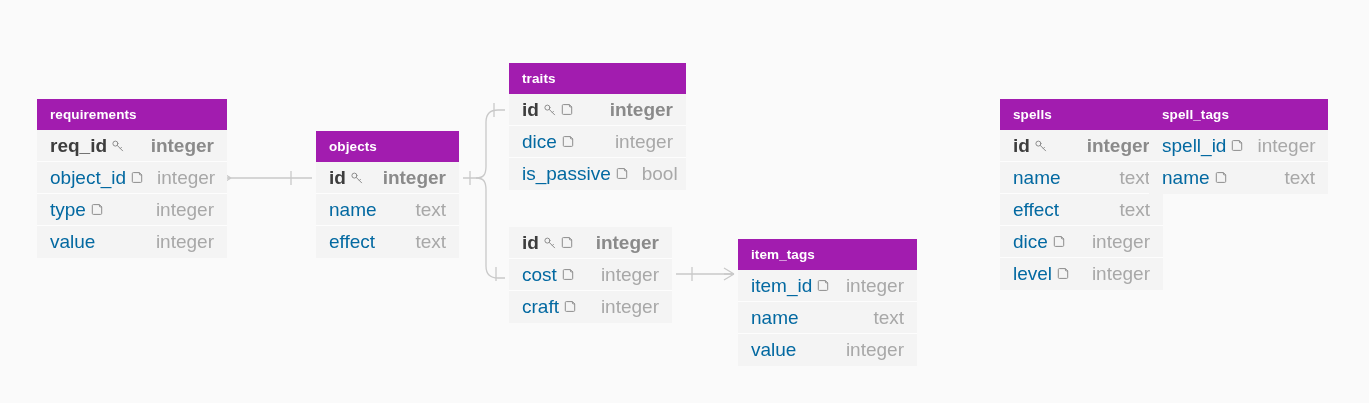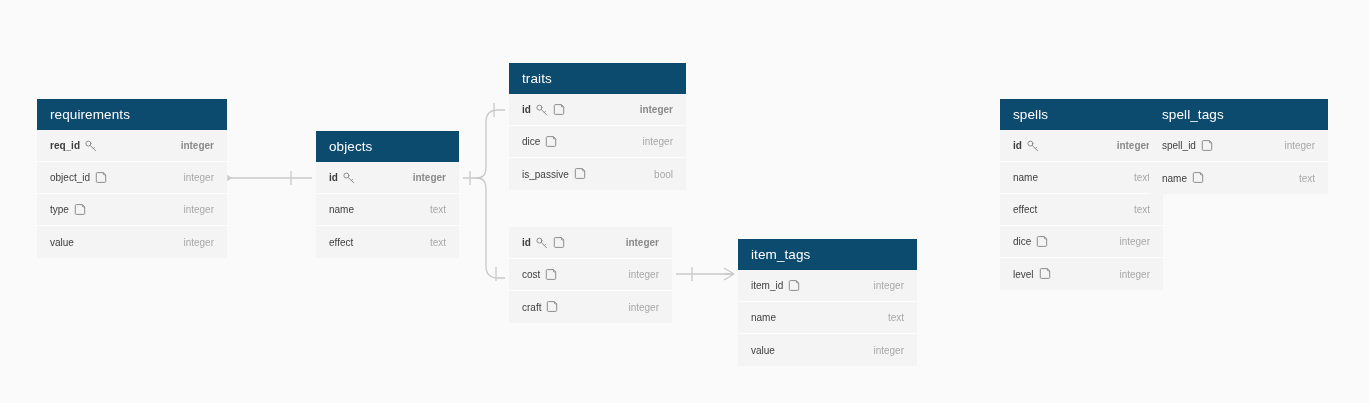--- a/index.html
+++ b/index.html
@@ -27,55 +27,55 @@
     width: 1369px;
     height: 403px;
     pointer-events: none;
   }
   .table-card {
     position: absolute;
     background: #f4f4f4;
     box-sizing: border-box;
   }
   .table-header {
-    background: #0c4a6e;
+    background: #a21caf;
     color: #ffffff;
     font-size: 13.5px;
-    font-weight: normal;
+    font-weight: bold;
     letter-spacing: 0.1px;
     height: 31px;
     line-height: 31px;
     padding: 0 13px;
     box-sizing: border-box;
     white-space: nowrap;
     overflow: hidden;
   }
   .table-rows {
     display: block;
   }
   .row {
     display: flex;
     align-items: center;
     justify-content: space-between;
     height: 32px;
     padding: 0 13px;
     box-sizing: border-box;
     background: #f4f4f4;
     border-bottom: 1px solid #fdfdfd;
-    font-size: 10px;
+    font-size: 19px;
     white-space: nowrap;
   }
   .row:last-child {
     border-bottom: none;
   }
   .row-name {
     display: flex;
     align-items: center;
     gap: 5px;
-    color: #404040;
+    color: #0369a1;
   }
   .row-type {
     color: #a8a8a8;
     padding-left: 14px;
   }
   .row.pk .row-name {
     color: #3d3d3d;
     font-weight: bold;
   }
   .row.pk .row-type {

